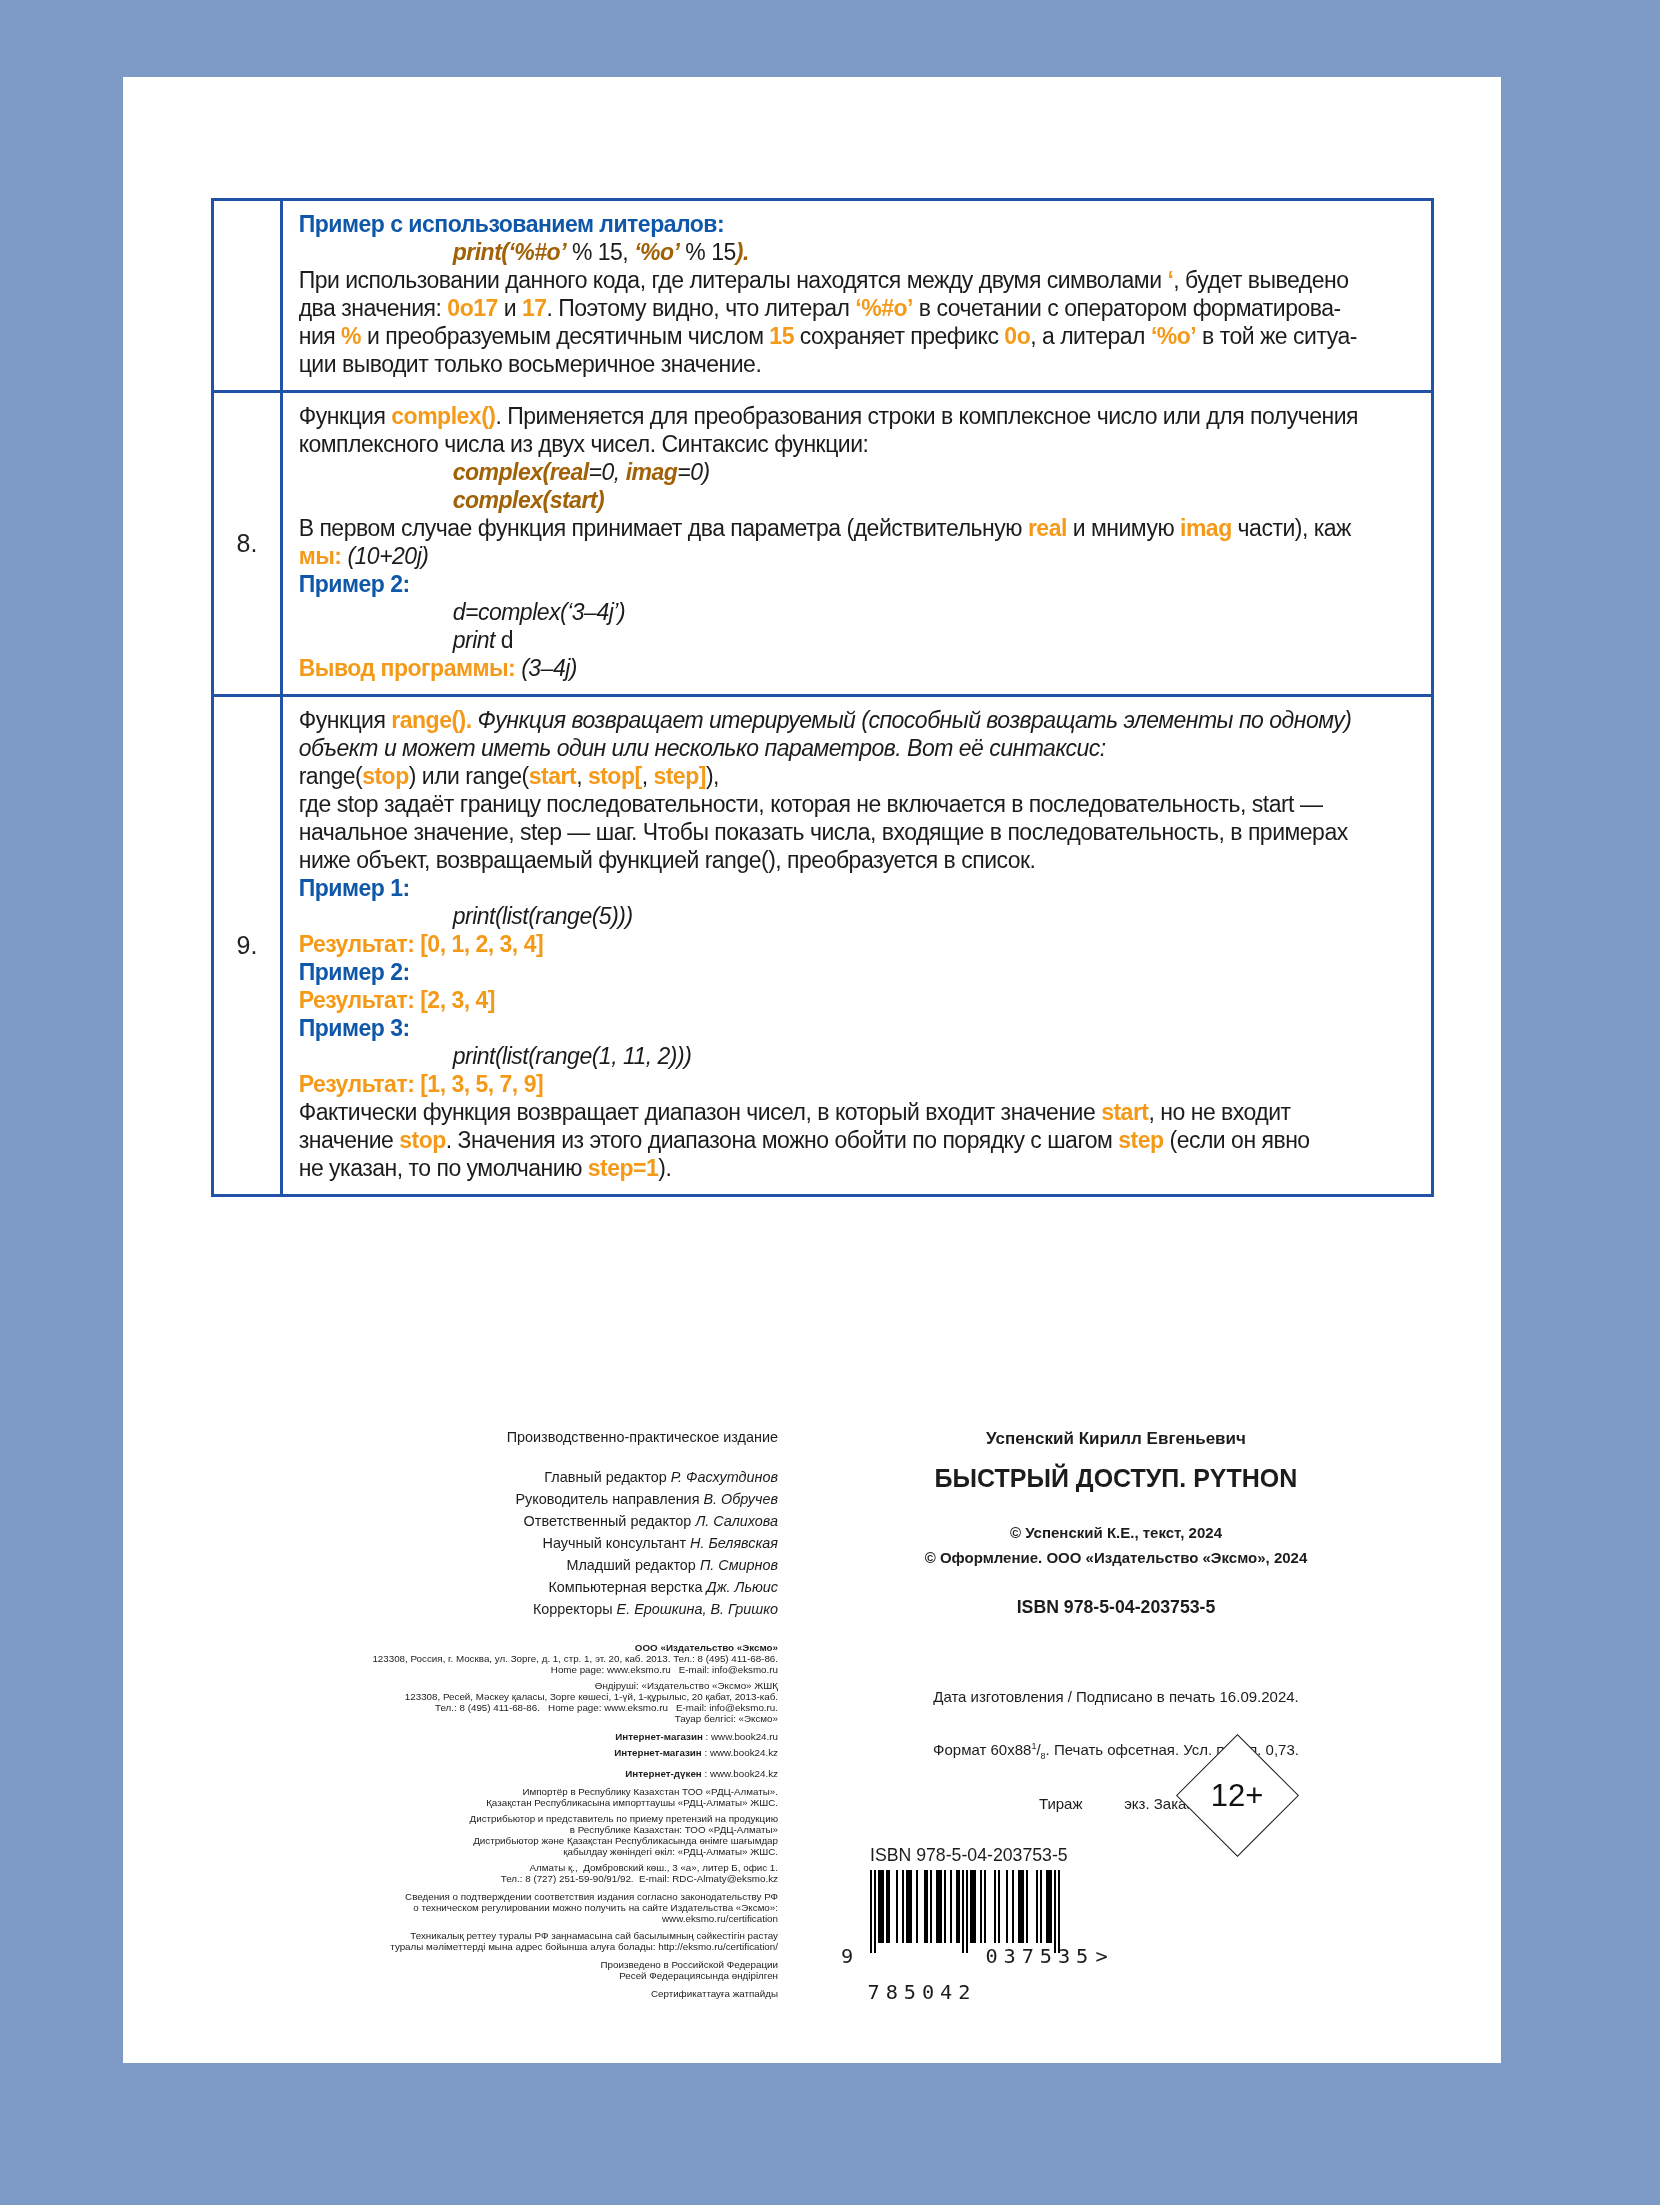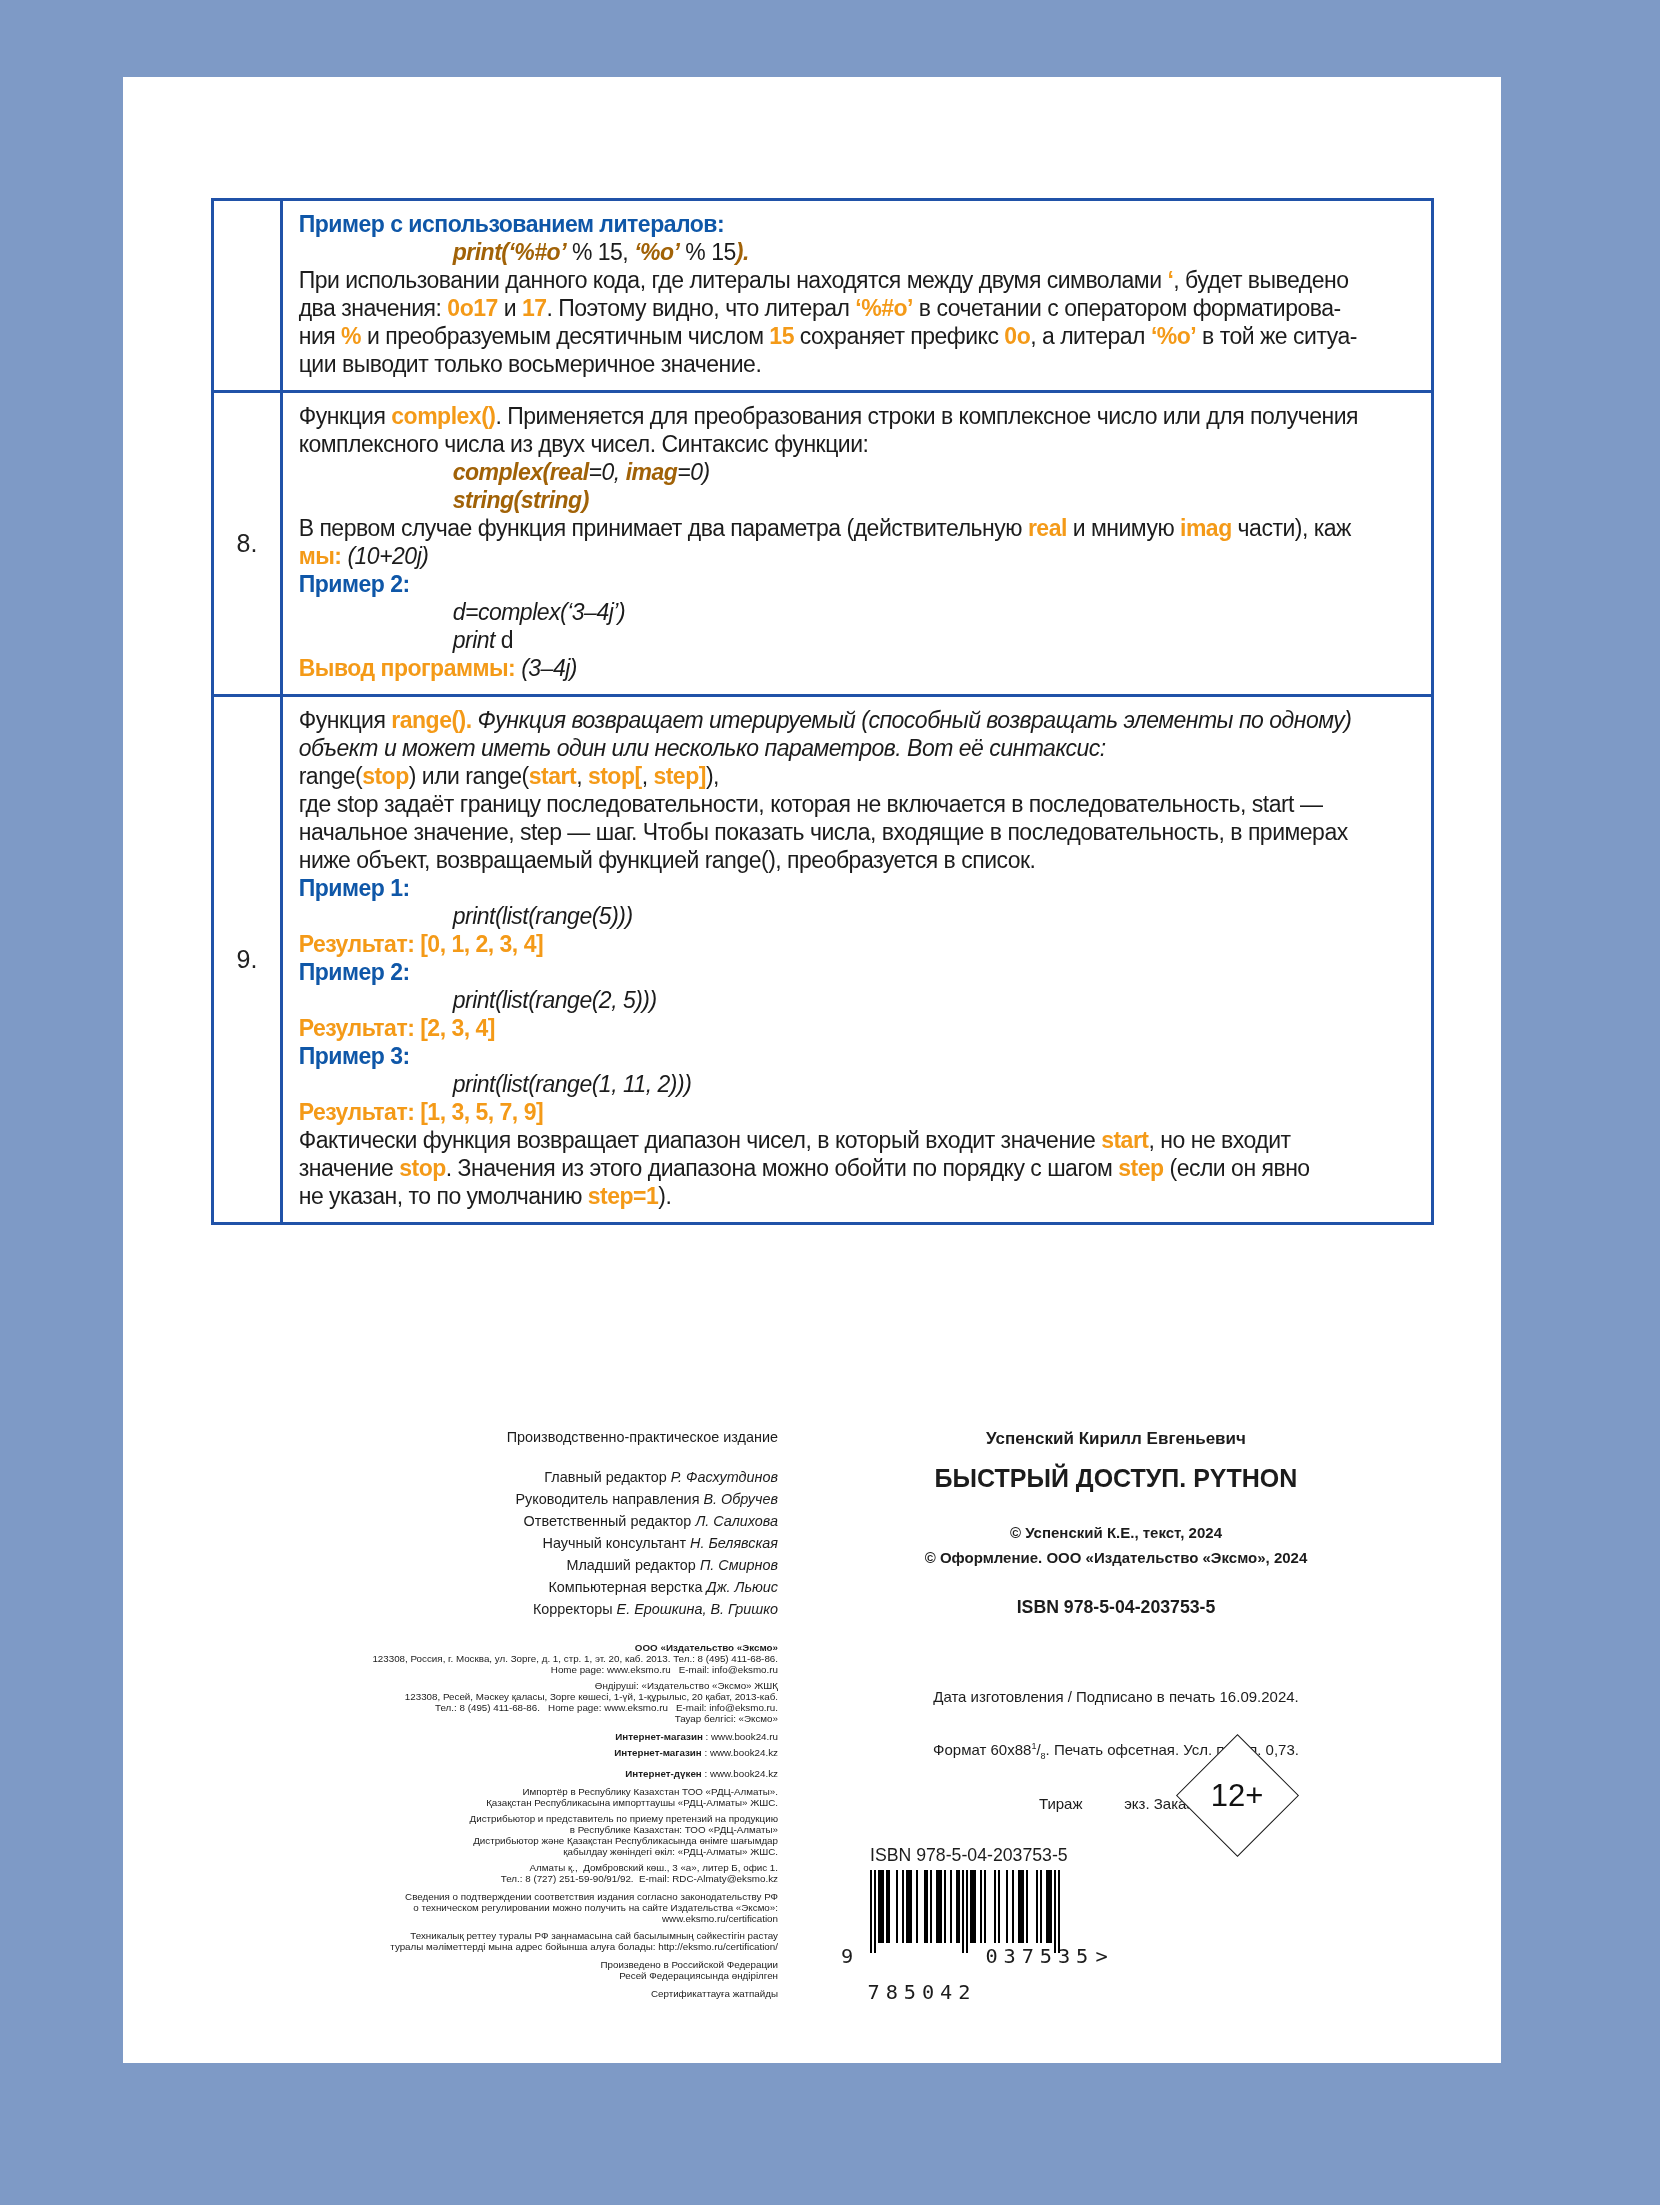--- a/index.html
+++ b/index.html
@@ -99,21 +99,21 @@
           <div class="rl"><span class="s-r">ния </span><span class="s-o">%</span><span class="s-r"> и преобразуемым десятичным числом </span><span class="s-o">15</span><span class="s-r"> сохраняет префикс </span><span class="s-o">0o</span><span class="s-r">, а литерал </span><span class="s-o">‘%o’</span><span class="s-r"> в той же ситуа-</span></div>
           <div class="rl"><span class="s-r">ции выводит только восьмеричное значение.</span></div>
         </div>
     </div>
     <div class="trow">
       <div class="numcell">8.</div>
       <div class="cellbody">
           <div class="rl"><span class="s-r">Функция </span><span class="s-o">complex()</span><span class="s-r">. Применяется для преобразования строки в комплексное число или для получения</span></div>
           <div class="rl"><span class="s-r">комплексного числа из двух чисел. Синтаксис функции:</span></div>
           <div class="rl ind"><span class="s-oi">complex(</span><span class="s-oi">real</span><span class="s-i">=0, </span><span class="s-oi">imag</span><span class="s-i">=0)</span></div>
-          <div class="rl ind"><span class="s-oi">string(string)</span></div>
+          <div class="rl ind"><span class="s-oi">complex(start)</span></div>
           <div class="rl"><span class="s-r">В первом случае функция принимает два параметра (действительную </span><span class="s-o">real</span><span class="s-r"> и мнимую </span><span class="s-o">imag</span><span class="s-r"> части), каж</span></div>
           <div class="rl"><span class="s-o">мы:</span><span class="s-i"> (10+20j)</span></div>
           <div class="rl"><span class="s-bl">Пример 2:</span></div>
           <div class="rl ind"><span class="s-i">d=complex(‘3–4j’)</span></div>
           <div class="rl ind"><span class="s-i">print </span><span class="s-r">d</span></div>
           <div class="rl"><span class="s-o">Вывод программы:</span><span class="s-i"> (3–4j)</span></div>
         </div>
     </div>
     <div class="trow">
       <div class="numcell">9.</div>
@@ -121,21 +121,20 @@
           <div class="rl"><span class="s-r">Функция </span><span class="s-o">range().</span><span class="s-i"> Функция возвращает итерируемый (способный возвращать элементы по одному)</span></div>
           <div class="rl"><span class="s-i">объект и может иметь один или несколько параметров. Вот её синтаксис:</span></div>
           <div class="rl"><span class="s-r">range(</span><span class="s-o">stop</span><span class="s-r">) или range(</span><span class="s-o">start</span><span class="s-r">, </span><span class="s-o">stop[</span><span class="s-r">, </span><span class="s-o">step]</span><span class="s-r">),</span></div>
           <div class="rl"><span class="s-r">где stop задаёт границу последовательности, которая не включается в последовательность, start —</span></div>
           <div class="rl"><span class="s-r">начальное значение, step — шаг. Чтобы показать числа, входящие в последовательность, в примерах</span></div>
           <div class="rl"><span class="s-r">ниже объект, возвращаемый функцией range(), преобразуется в список.</span></div>
           <div class="rl"><span class="s-bl">Пример 1:</span></div>
           <div class="rl ind"><span class="s-i">print(list(range(5)))</span></div>
           <div class="rl"><span class="s-o">Результат: [0, 1, 2, 3, 4]</span></div>
           <div class="rl"><span class="s-bl">Пример 2:</span></div>
-          <div class="rl ind"><span class="s-i">print(list(range(2, 5)))</span></div>
           <div class="rl"><span class="s-o">Результат: [2, 3, 4]</span></div>
           <div class="rl"><span class="s-bl">Пример 3:</span></div>
           <div class="rl ind"><span class="s-i">print(list(range(1, 11, 2)))</span></div>
           <div class="rl"><span class="s-o">Результат: [1, 3, 5, 7, 9]</span></div>
           <div class="rl"><span class="s-r">Фактически функция возвращает диапазон чисел, в который входит значение </span><span class="s-o">start</span><span class="s-r">, но не входит</span></div>
           <div class="rl"><span class="s-r">значение </span><span class="s-o">stop</span><span class="s-r">. Значения из этого диапазона можно обойти по порядку с шагом </span><span class="s-o">step</span><span class="s-r"> (если он явно</span></div>
           <div class="rl"><span class="s-r">не указан, то по умолчанию </span><span class="s-o">step=1</span><span class="s-r">).</span></div>
         </div>
     </div>
   </div>

